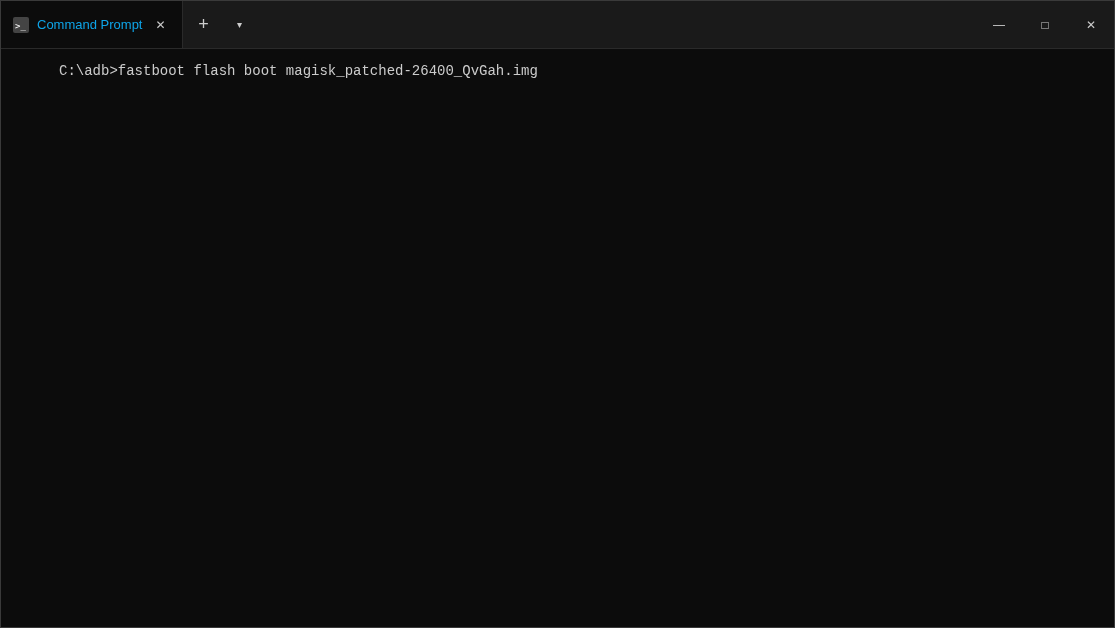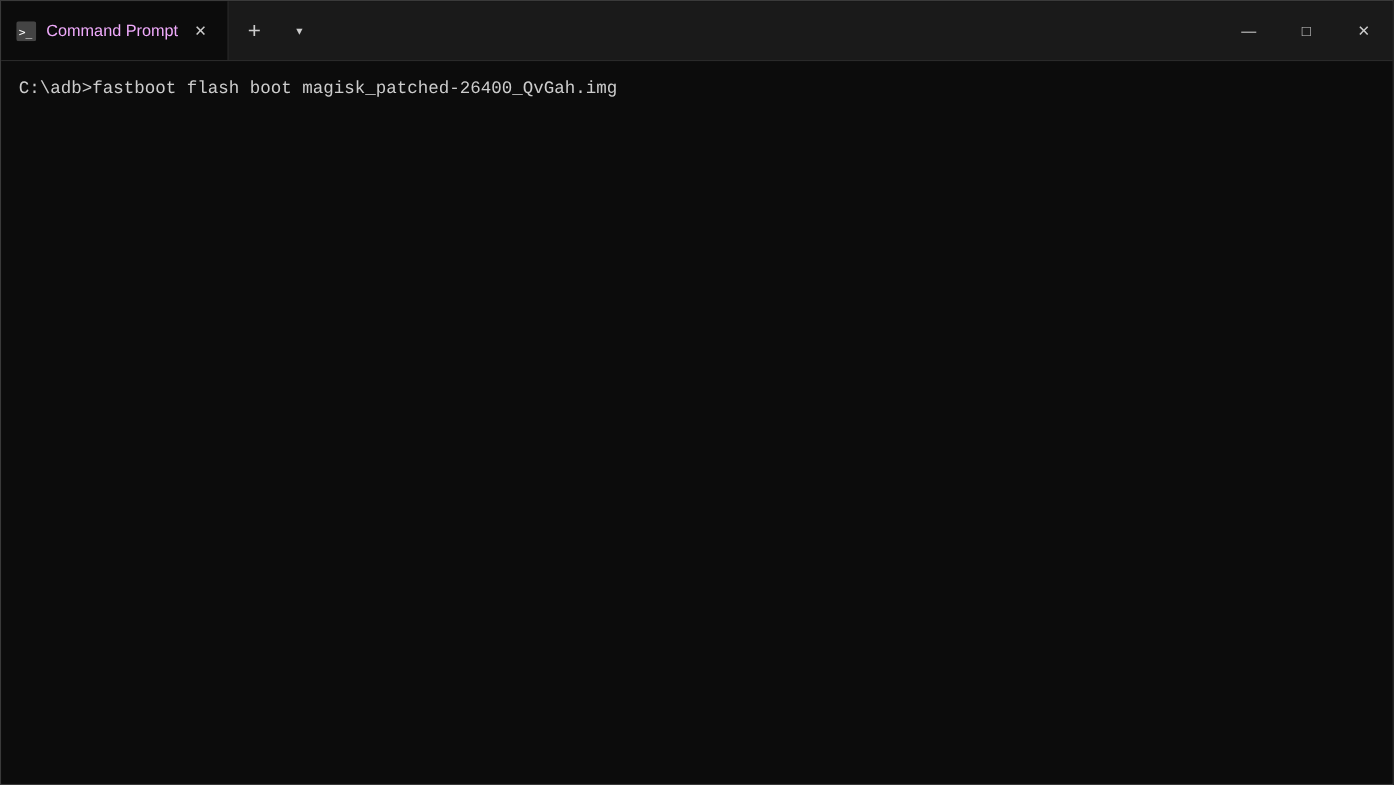--- a/index.html
+++ b/index.html
@@ -61,21 +61,21 @@
       align-items: center;
       justify-content: center;
     }
 
     .tab-icon svg {
       width: 16px;
       height: 16px;
     }
 
     .tab-title {
-      color: #f0abfc;
+      color: #0ea5e9;
       font-size: 13px;
       flex: 1;
       text-align: center;
     }
 
     .tab-close {
       width: 20px;
       height: 20px;
       display: flex;
       align-items: center;
@@ -125,20 +125,21 @@
       cursor: pointer;
       background: transparent;
       border: none;
     }
 
     .terminal-body {
       flex: 1;
       background: #0c0c0c;
       padding: 12px 14px;
       overflow: auto;
+      margin-left: 44px;
     }
 
     .terminal-line {
       color: #cccccc;
       font-family: 'Consolas', 'Courier New', monospace;
       font-size: 14px;
       line-height: 1.5;
       white-space: pre;
     }
   </style>

